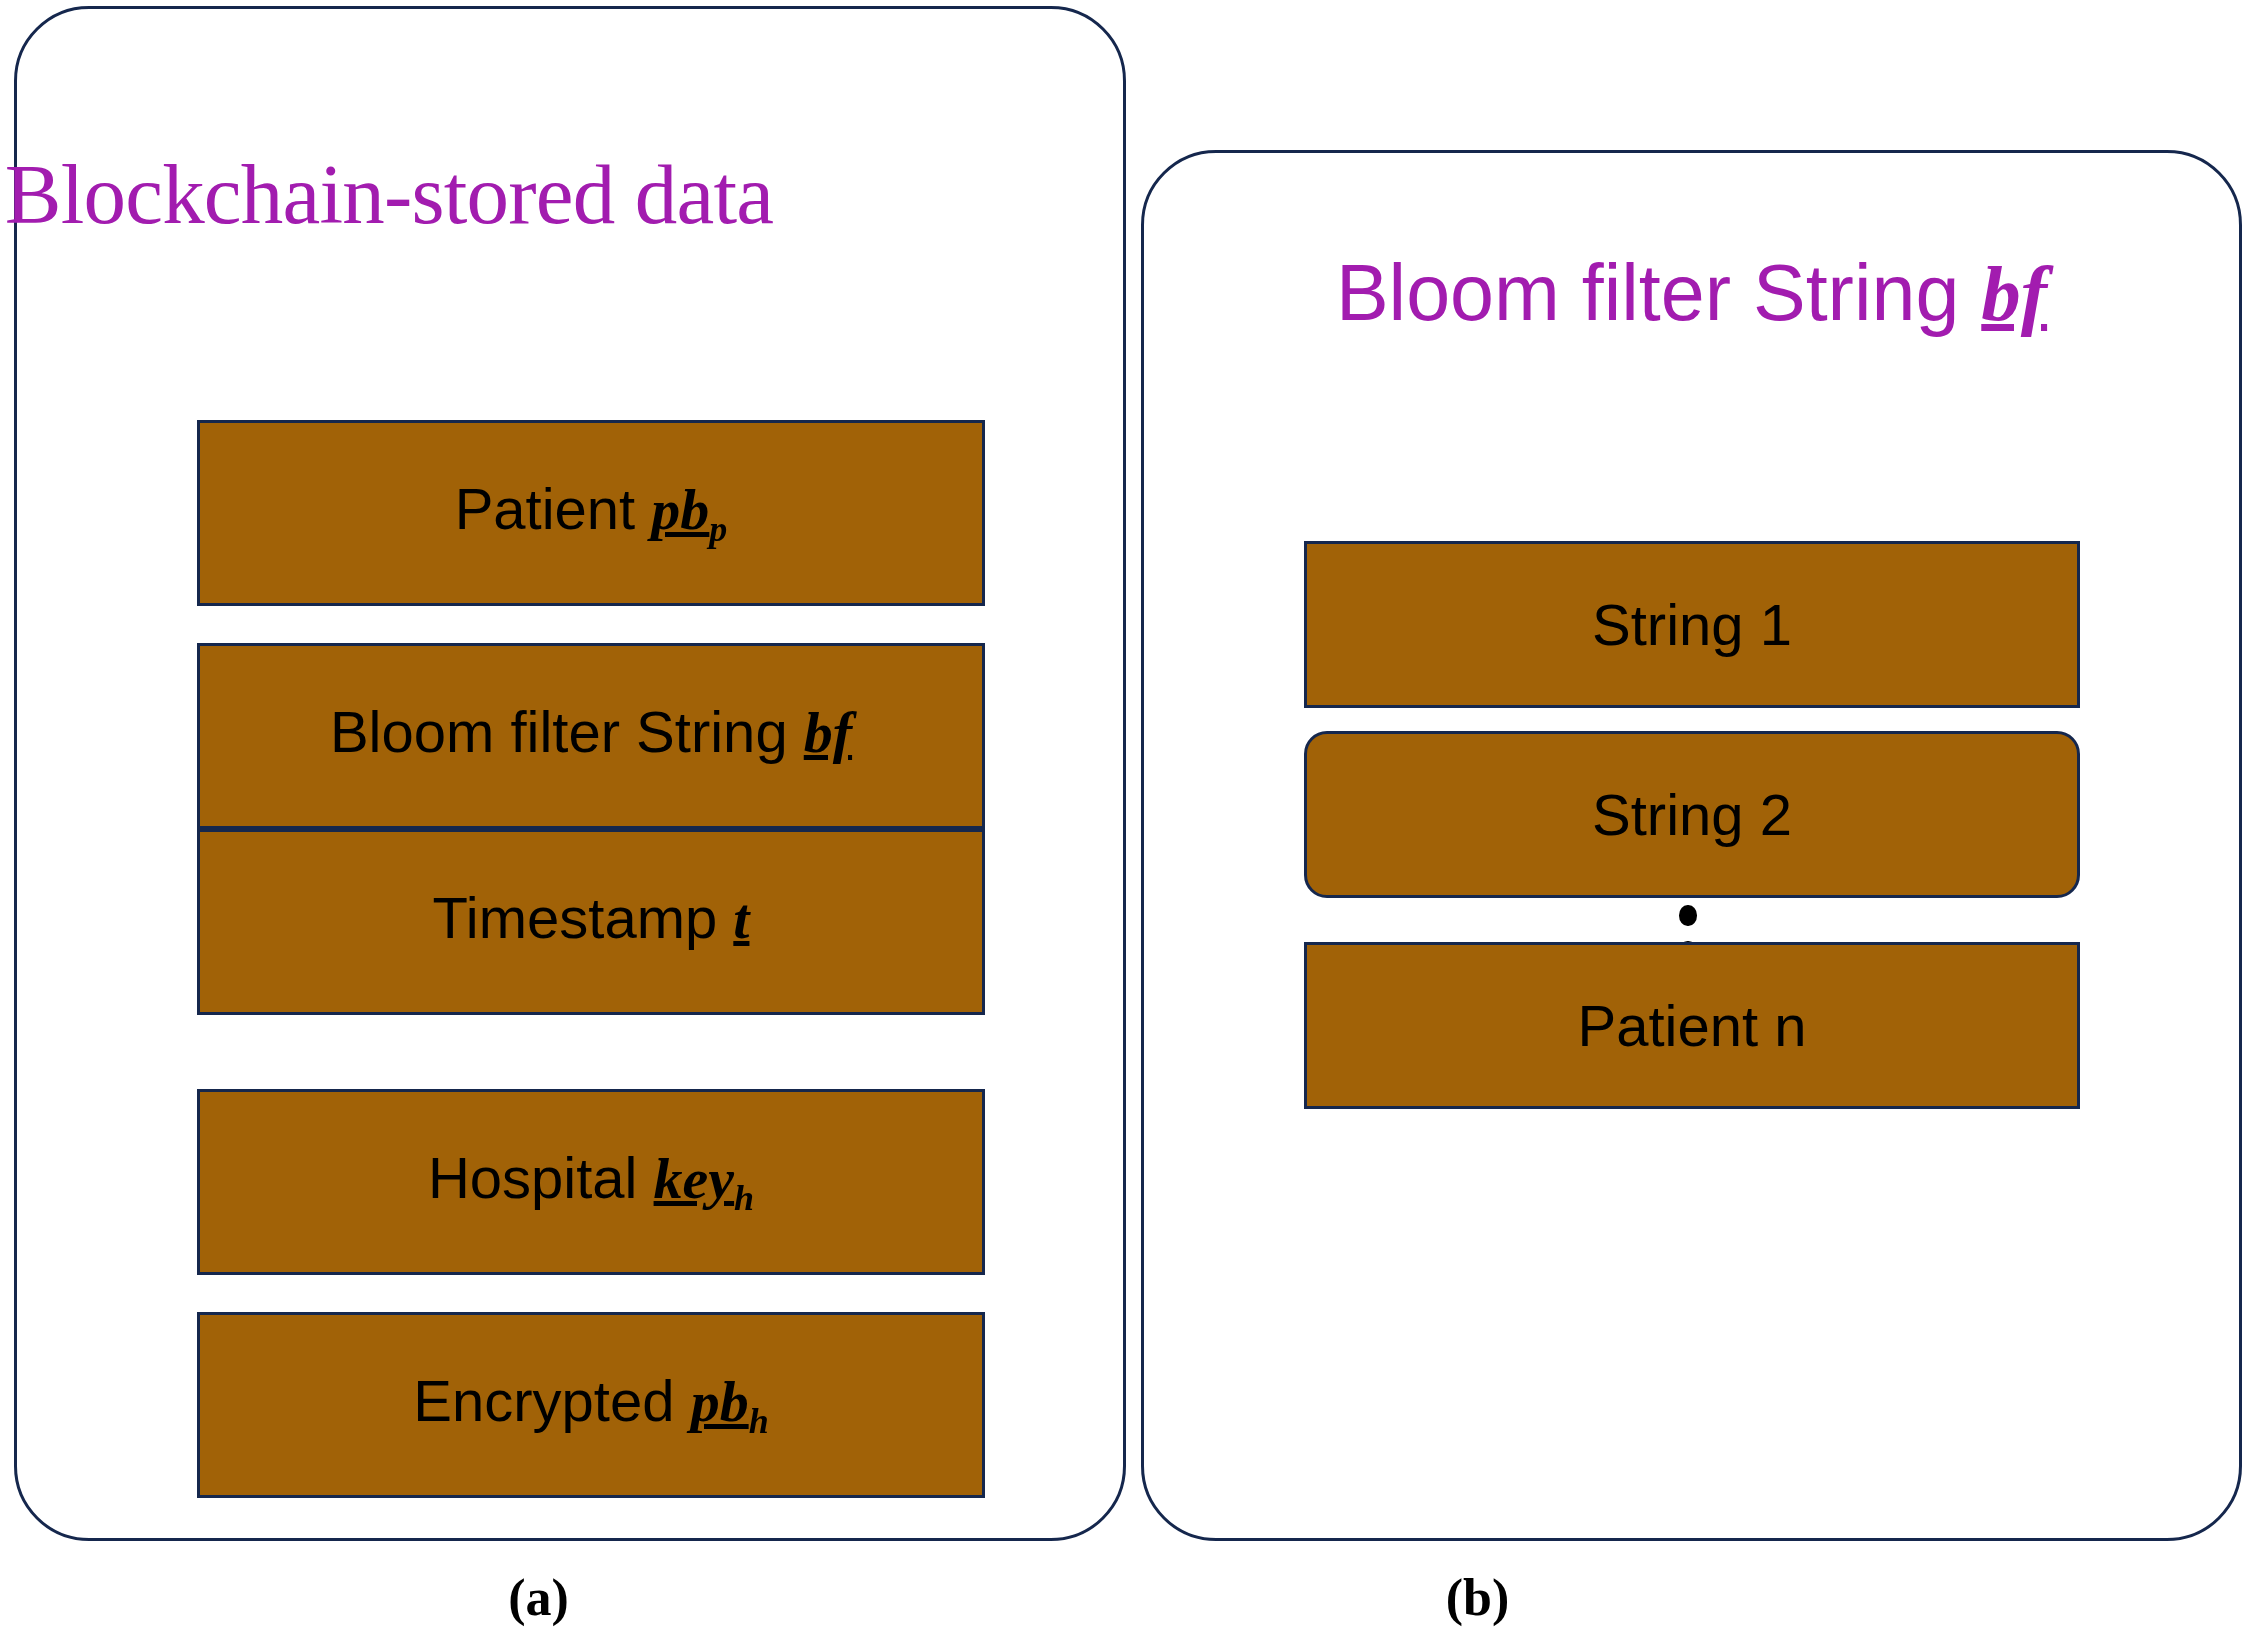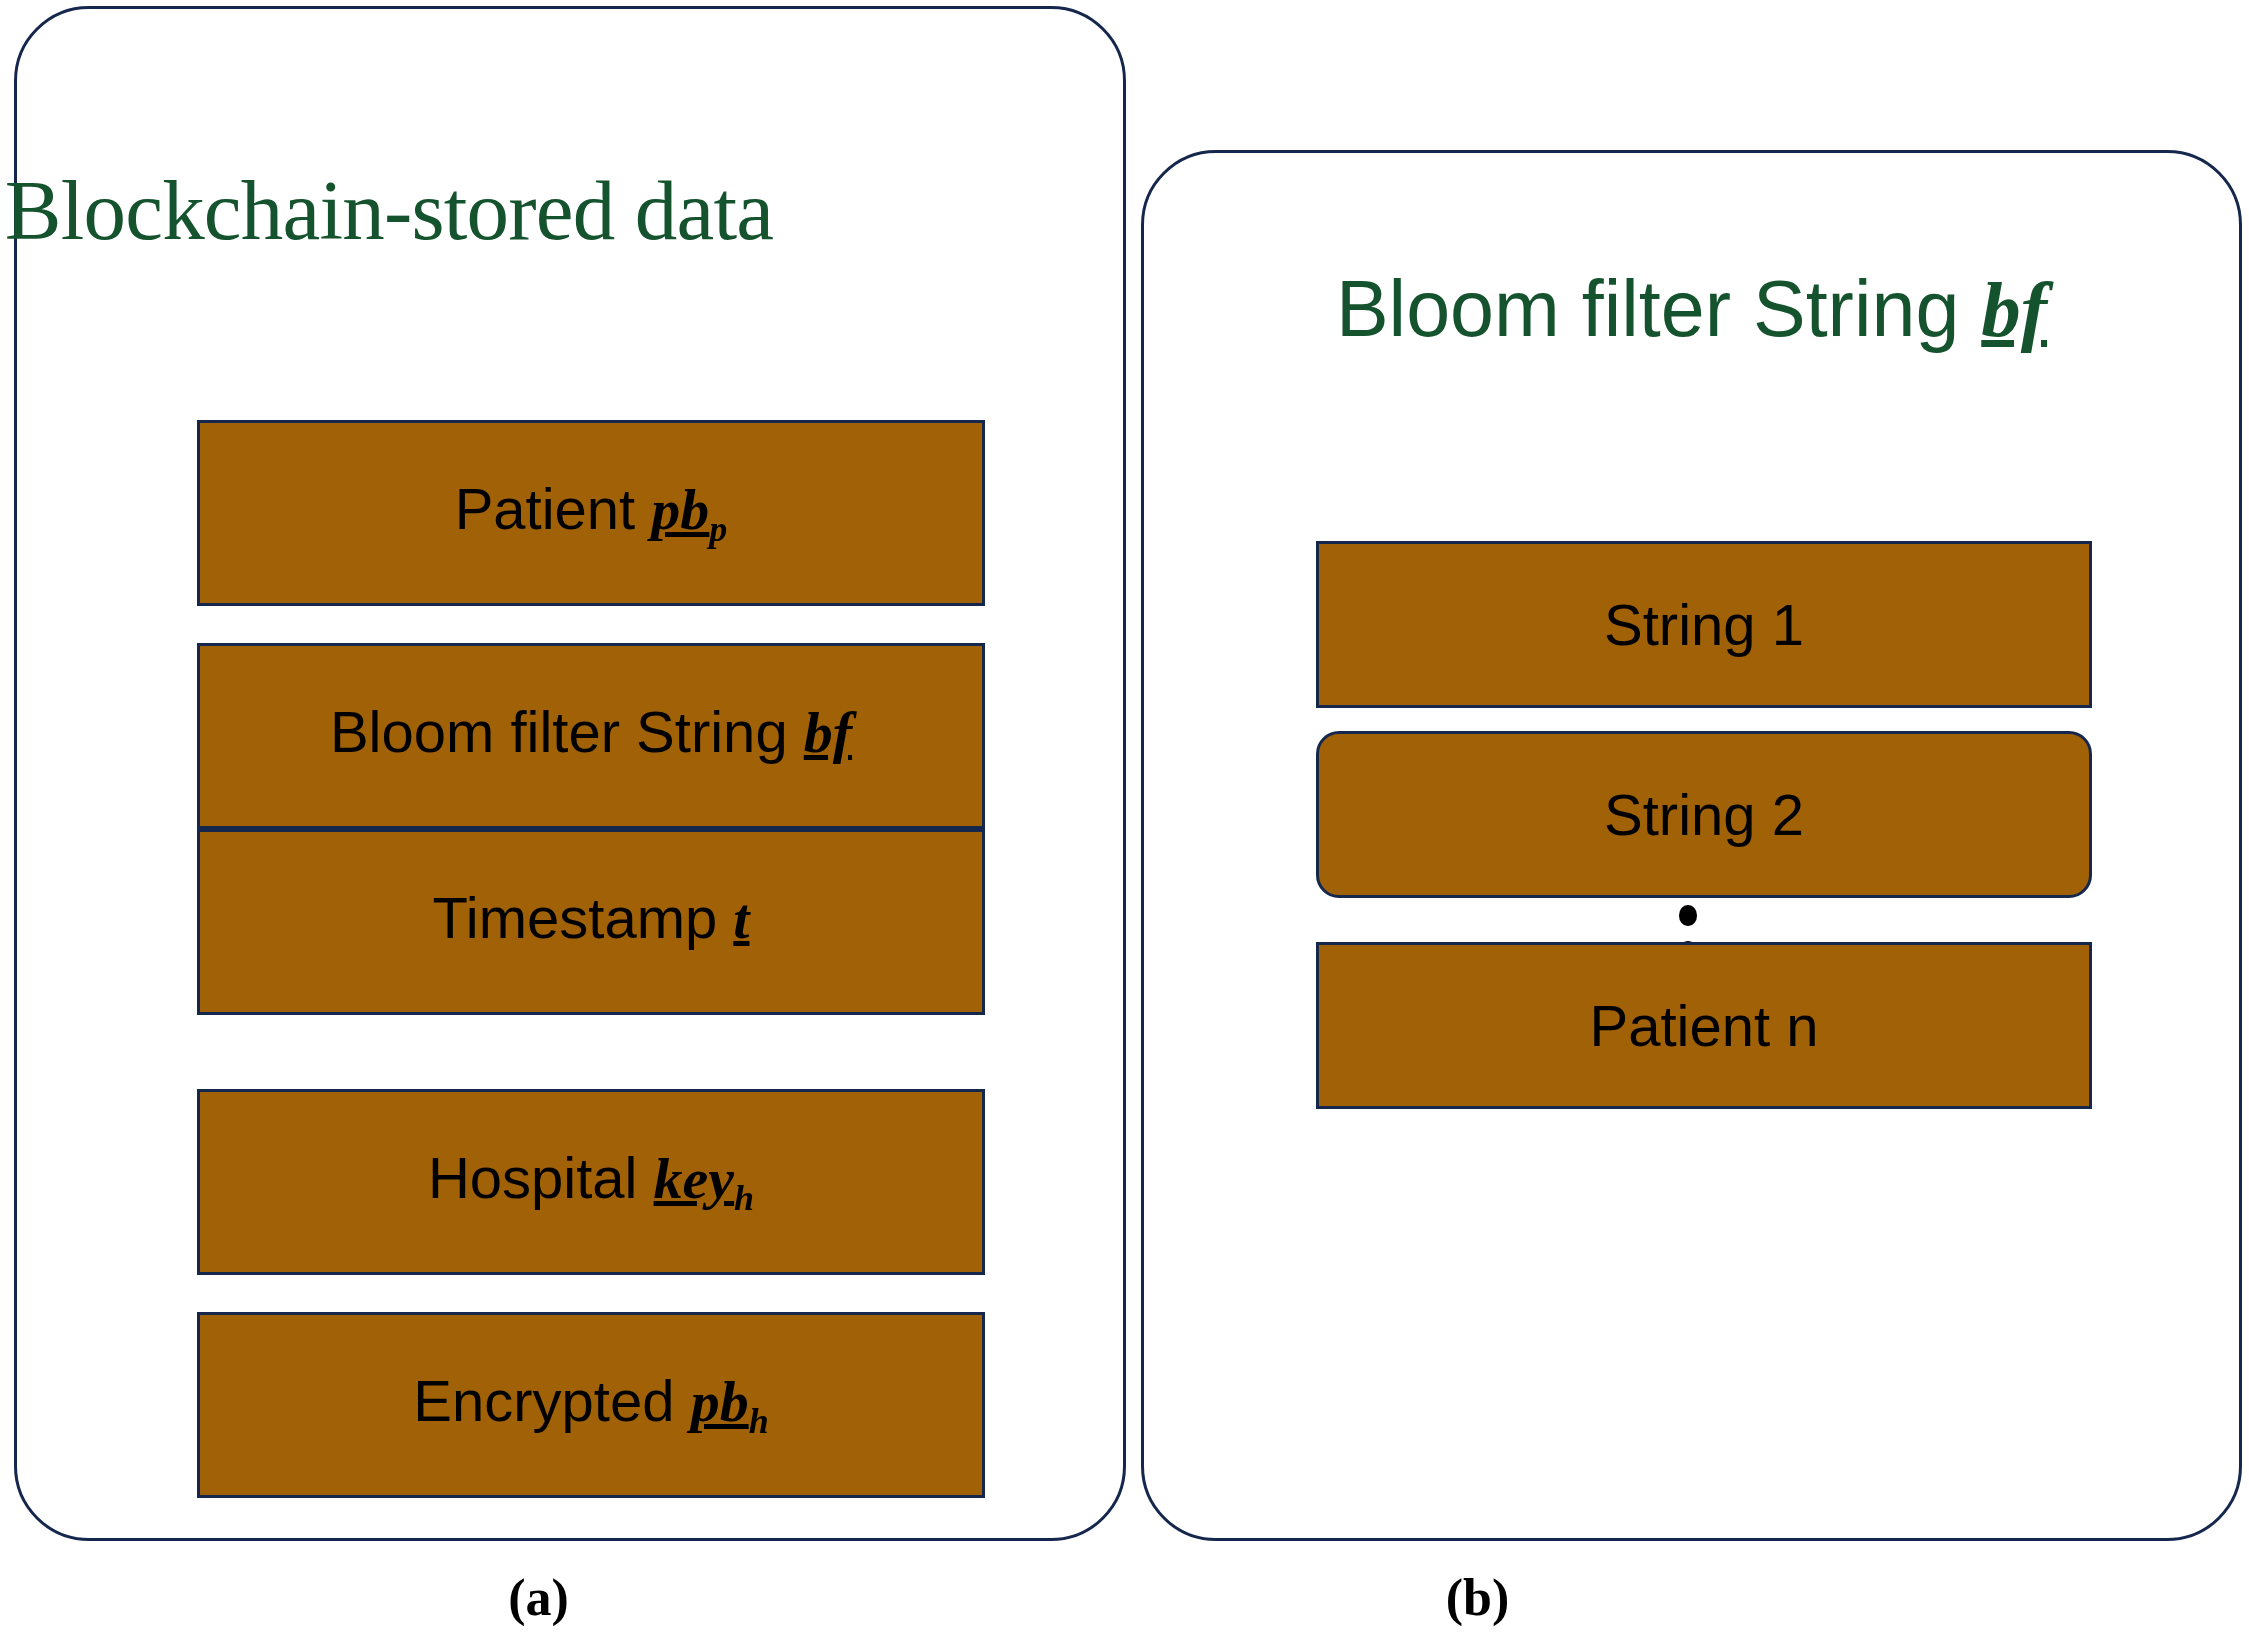--- a/index.html
+++ b/index.html
@@ -34,23 +34,22 @@
     top: 150px;
     width: 1101px;
     height: 1391px;
   }
 
   
   .panel-title {
     position: absolute;
     text-align: center;
     white-space: nowrap;
-    color: #14532d;
+    color: #a21caf;
     line-height: 1;
-    margin-top: 16px;
   }
   #title-a {
     left: 0;
     right: 0;
     top: 143px;
     font-family: "Liberation Serif", serif;
     font-size: 85px;
     letter-spacing: -0.8px;
   }
   
@@ -100,21 +99,21 @@
 
   
   .col-a .row-box { left: 180px; width: 788px; height: 186px; }
   .col-a .row-box:nth-of-type(1) { top: 411px; }
   .col-a .row-box:nth-of-type(2) { top: 634px; }
   .col-a .row-box:nth-of-type(3) { top: 820px; }
   .col-a .row-box:nth-of-type(4) { top: 1080px; }
   .col-a .row-box:nth-of-type(5) { top: 1303px; }
 
   
-  .col-b .row-box { left: 172px; width: 776px; height: 167px; }
+  .col-b .row-box { left: 160px; width: 776px; height: 167px; }
   .col-b .row-box.s1 { top: 388px; }
   .col-b .row-box.s2 { top: 578px; border-radius: 23px; }
   .col-b .row-box.sn { top: 789px; }
 
   
   .vdots {
     position: absolute;
     left: 156px;
     width: 776px;
     top: 752px;

